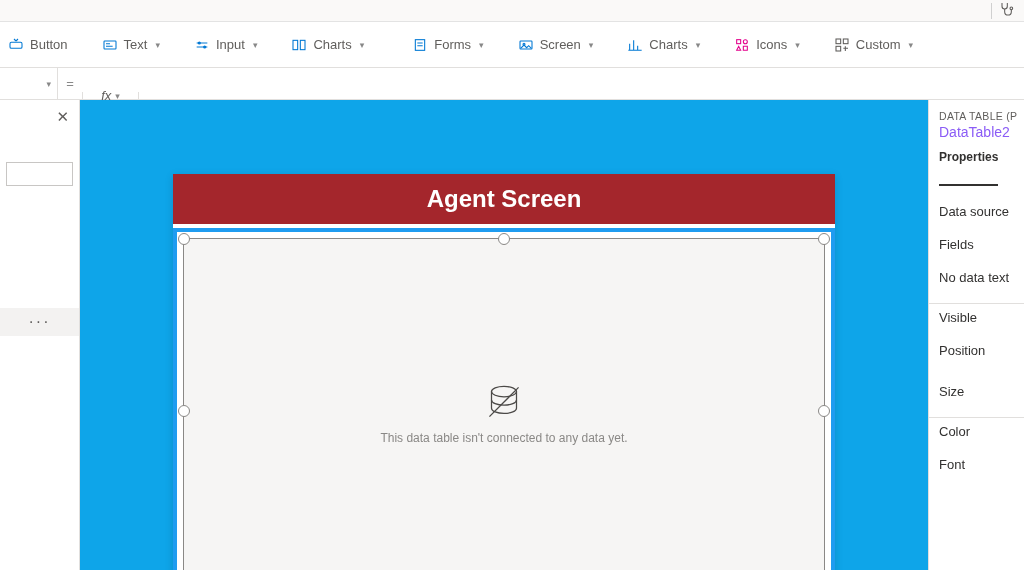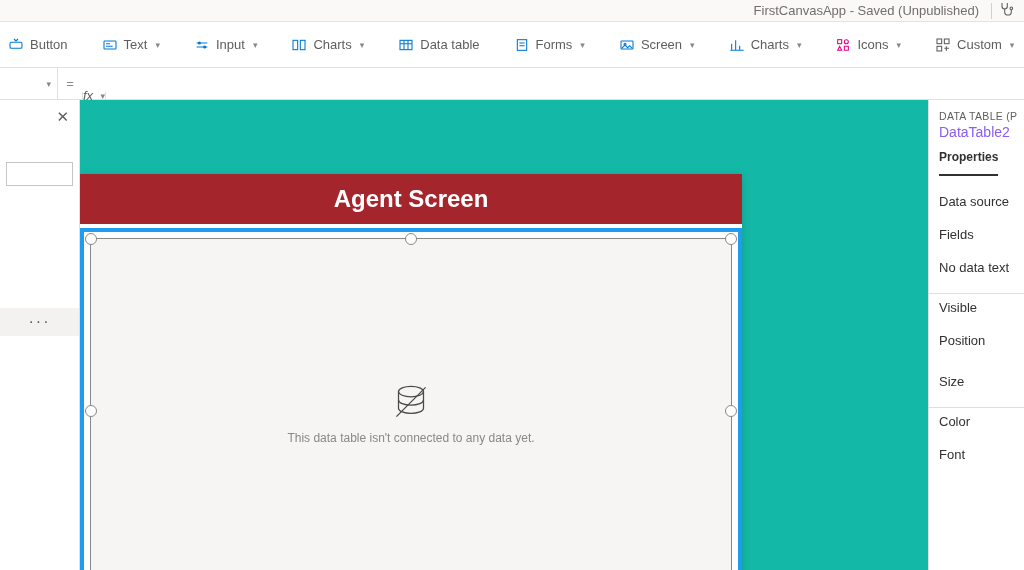--- a/index.html
+++ b/index.html
@@ -52,21 +52,21 @@
     font-size: 13px;
     color: #605e5c;
   }
   .formulabar .prop {
     width: 58px; display:flex; align-items:center; justify-content:flex-end;
     padding-right:6px; border-right:1px solid #e1dfdd;
   }
   .formulabar .prop .chev { font-size:9px; color:#888; margin-left:4px; }
   .formulabar .eq { width:24px; display:flex; align-items:center; justify-content:center; color:#888; }
   .formulabar .fx {
-    width:24px; display:flex; align-items:center; justify-content:space-between;
+    width:57px; display:flex; align-items:center; justify-content:center;
     border-left:1px solid #e1dfdd; border-right:1px solid #e1dfdd; font-style:italic;margin-top:24px;
   }
   .formulabar .fx .chev { font-size:9px; color:#888; margin-left:4px; font-style:normal;}
   .formulabar .input { flex:1; padding:0 8px; display:flex; align-items:center; }
 
   
   .main {
     display: flex;
     height: calc(570px - 22px - 46px - 32px);
   }
@@ -84,23 +84,23 @@
     margin: 36px 6px 0 6px; height:24px; border:1px solid #c8c6c4; background:#fff;
   }
   .treepanel .dots {
     margin-top: 122px; height:28px; background:#f3f2f1;
     display:flex; align-items:center; justify-content:center; color:#605e5c; letter-spacing:2px;
   }
 
   
   .canvaswrap {
     flex: 1;
-    background: #14b8a6;
+    background: #0ea5e9;
     position: relative;
-    display:flex; align-items:flex-start; justify-content:flex-start;
+    display:flex; align-items:flex-start; justify-content:center;
     padding-top: 74px;
     overflow: hidden;
   }
   .screen {
     width: 662px;
     height: 420px;
     background: #ffffff;
     box-shadow: 0 2px 8px rgba(0,0,0,.15);
     position: relative;
   }
@@ -134,31 +134,30 @@
     padding: 10px 0 0 10px;
     font-size: 12px;
     color: #605e5c;
     overflow: hidden;
     white-space: nowrap;
   }
   .propspanel .group-title { font-size: 10.5px; letter-spacing: .3px; color:#605e5c; }
   .propspanel .ctrl-name { font-size: 14px; color:#8b5cf6; margin-top:2px; }
   .propspanel .tab {
     margin-top: 10px; font-size:12px; font-weight:600; color:#323130;
-    border-bottom: 2px solid #323130; display:inline-block; padding-bottom:10px;
+    border-bottom: 2px solid #323130; display:inline-block; padding-bottom:20px;
   }
   .propspanel .row { margin-top: 18px; font-size:13px; color:#323130; }
   .propspanel hr { border:none; border-top:1px solid #e1dfdd; margin:18px 0 6px -10px; }
 
 </style>
 </head>
 <body>
 
 <div class="titlebar">
-  <span class="title-text">FirstCanvasApp - Saved (Unpublished)</span>
   <span class="vline"></span>
   <span class="steth">
     <svg viewBox="0 0 24 24" fill="none" stroke-width="1.6">
       <path d="M6 3v5a4 4 0 0 0 8 0V3"></path>
         <path d="M10 12v4a5 5 0 0 0 10 0v-3"></path>
         <circle cx="20" cy="11" r="2"></circle>
     </svg>
   </span>
 </div>
 
@@ -204,29 +203,20 @@
       <svg viewBox="0 0 24 24" fill="none" stroke="#0078d4" stroke-width="1.6">
           <rect x="3" y="5" width="7" height="14"></rect>
           <rect x="14" y="5" width="7" height="14"></rect>
         </svg>
     </span>
     <span>Charts</span>
     <span class="chev">▾</span>
   </div>
   <div class="sep"></div>
 
-  <div class="btn">
-    <span class="ic">
-      <svg viewBox="0 0 24 24" fill="none" stroke="#0078d4" stroke-width="1.6">
-          <rect x="3" y="5" width="18" height="14"></rect>
-          <path d="M3 10h18M9 5v14M15 5v14"></path>
-        </svg>
-    </span>
-    <span>Data table</span>
-  </div>
   <div class="sep"></div>
 
   <div class="btn">
     <span class="ic">
       <svg viewBox="0 0 24 24" fill="none" stroke="#0078d4" stroke-width="1.6">
           <rect x="5" y="4" width="14" height="16"></rect>
           <path d="M8 9h8M8 13h8"></path>
         </svg>
     </span>
     <span>Forms</span>

